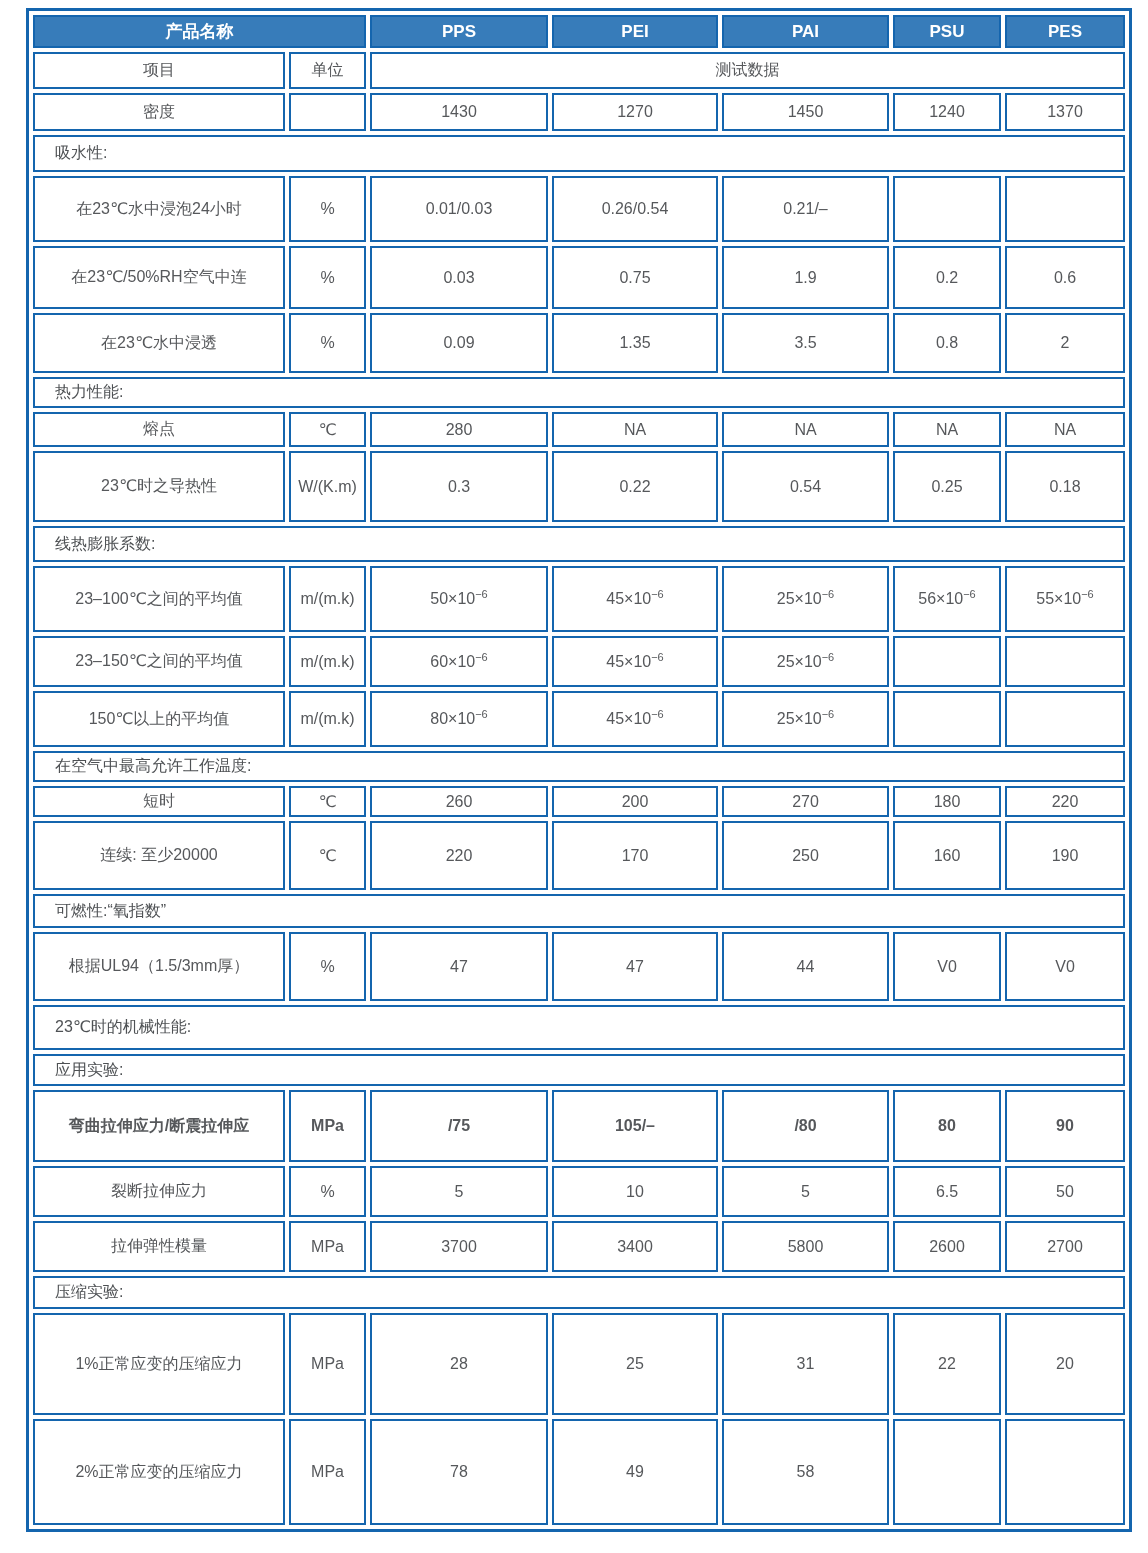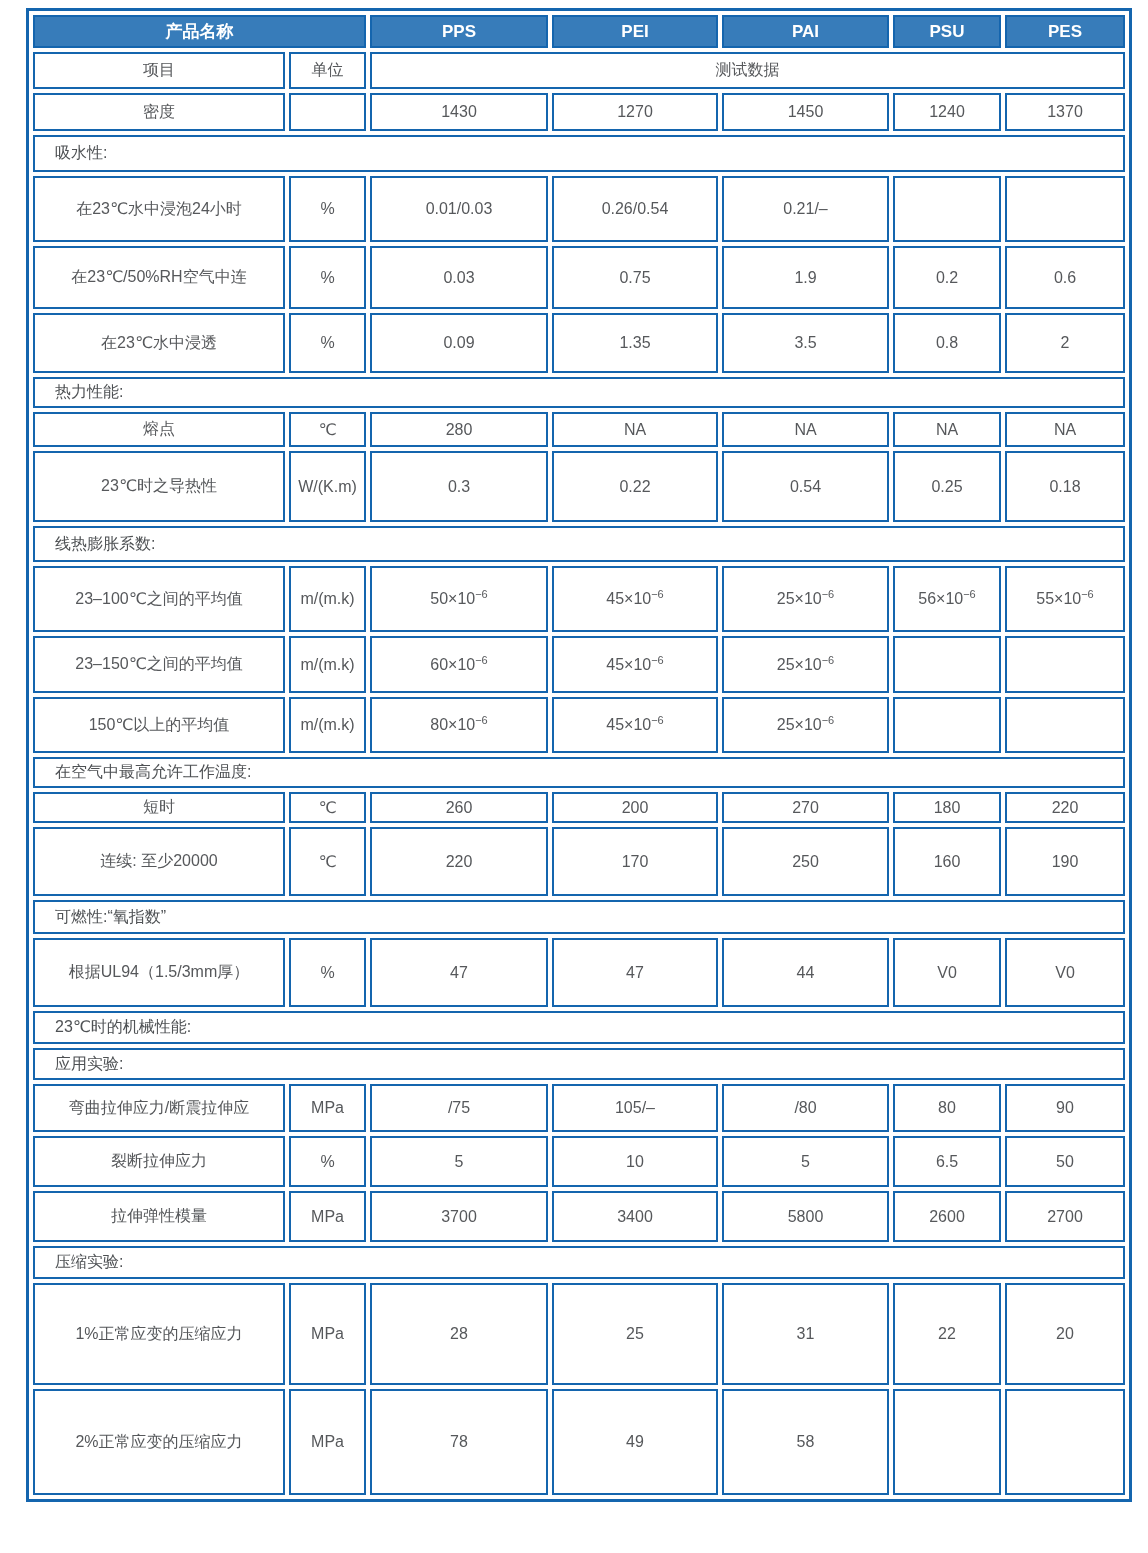--- a/index.html
+++ b/index.html
@@ -140,21 +140,21 @@
         </tr>
         <tr style="height: 66px; margin-left: 24px;">
           <td>23–100℃之间的平均值</td>
           <td>m/(m.k)</td>
           <td>50×10<sup>−6</sup></td>
           <td>45×10<sup>−6</sup></td>
           <td>25×10<sup>−6</sup></td>
           <td>56×10<sup>−6</sup></td>
           <td>55×10<sup>−6</sup></td>
         </tr>
-        <tr style="height: 57px;">
+        <tr style="height: 51px;">
           <td>23–150℃之间的平均值</td>
           <td>m/(m.k)</td>
           <td>60×10<sup>−6</sup></td>
           <td>45×10<sup>−6</sup></td>
           <td>25×10<sup>−6</sup></td>
           <td></td>
           <td></td>
         </tr>
         <tr style="height: 56px;">
           <td>150℃以上的平均值</td>
@@ -191,27 +191,27 @@
         </tr>
         <tr style="height: 69px;">
           <td>根据UL94（1.5/3mm厚）</td>
           <td>%</td>
           <td>47</td>
           <td>47</td>
           <td>44</td>
           <td>V0</td>
           <td>V0</td>
         </tr>
-        <tr style="height: 33px; margin-top: 40px;">
+        <tr style="height: 45px; margin-top: 40px;">
           <td colspan="7" class="section">23℃时的机械性能:</td>
         </tr>
         <tr style="height: 32px;">
           <td colspan="7" class="section">应用实验:</td>
         </tr>
-        <tr style="height: 48px;">
+        <tr style="height: 72px; font-weight: bold;">
           <td>弯曲拉伸应力/断震拉伸应</td>
           <td>MPa</td>
           <td>/75</td>
           <td>105/–</td>
           <td>/80</td>
           <td>80</td>
           <td>90</td>
         </tr>
         <tr style="height: 51px; padding-left: 40px;">
           <td>裂断拉伸应力</td>

